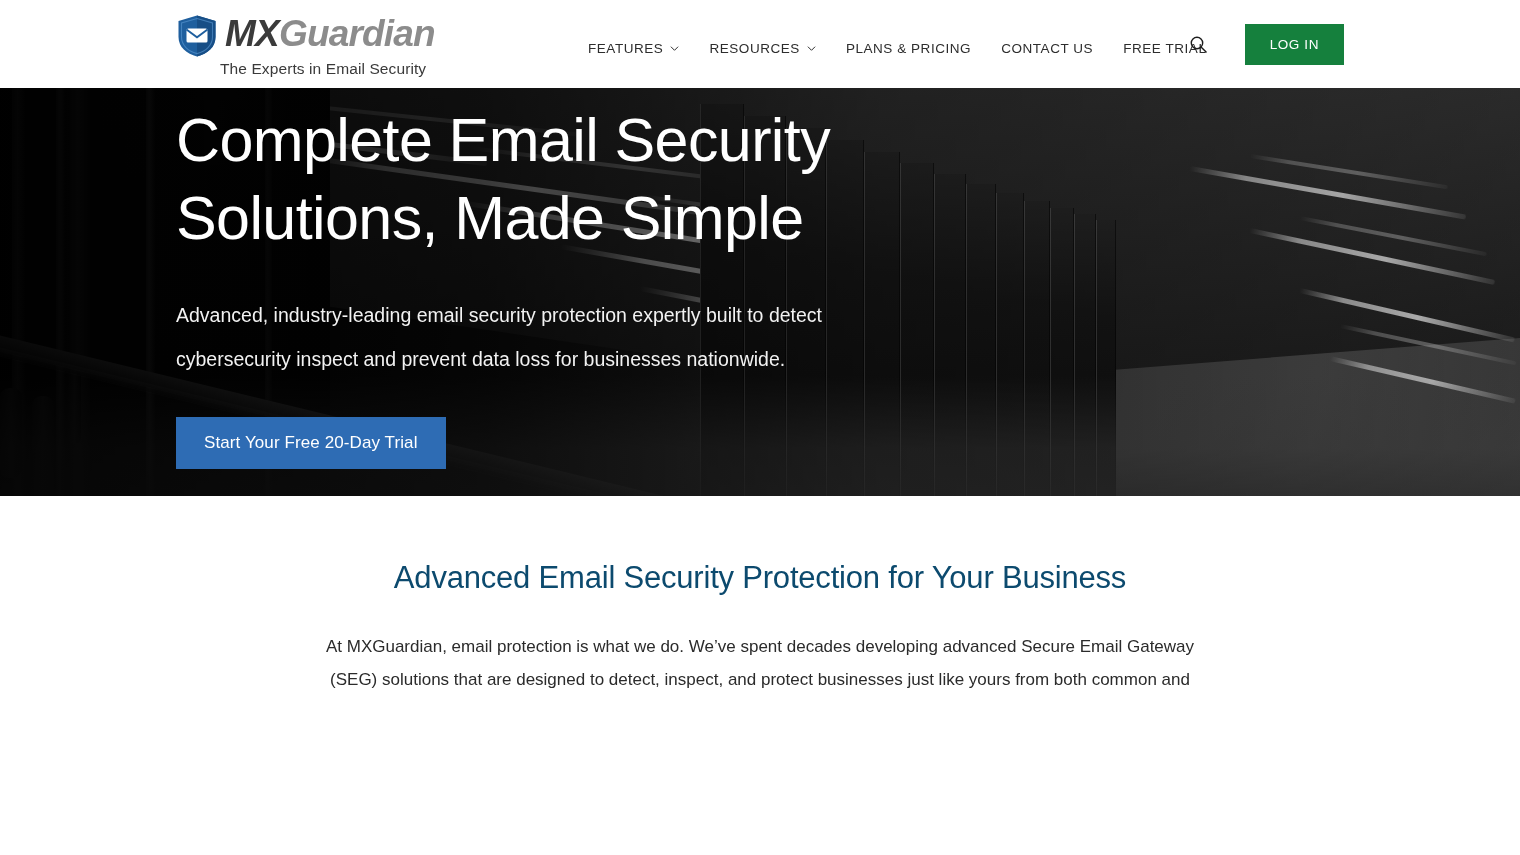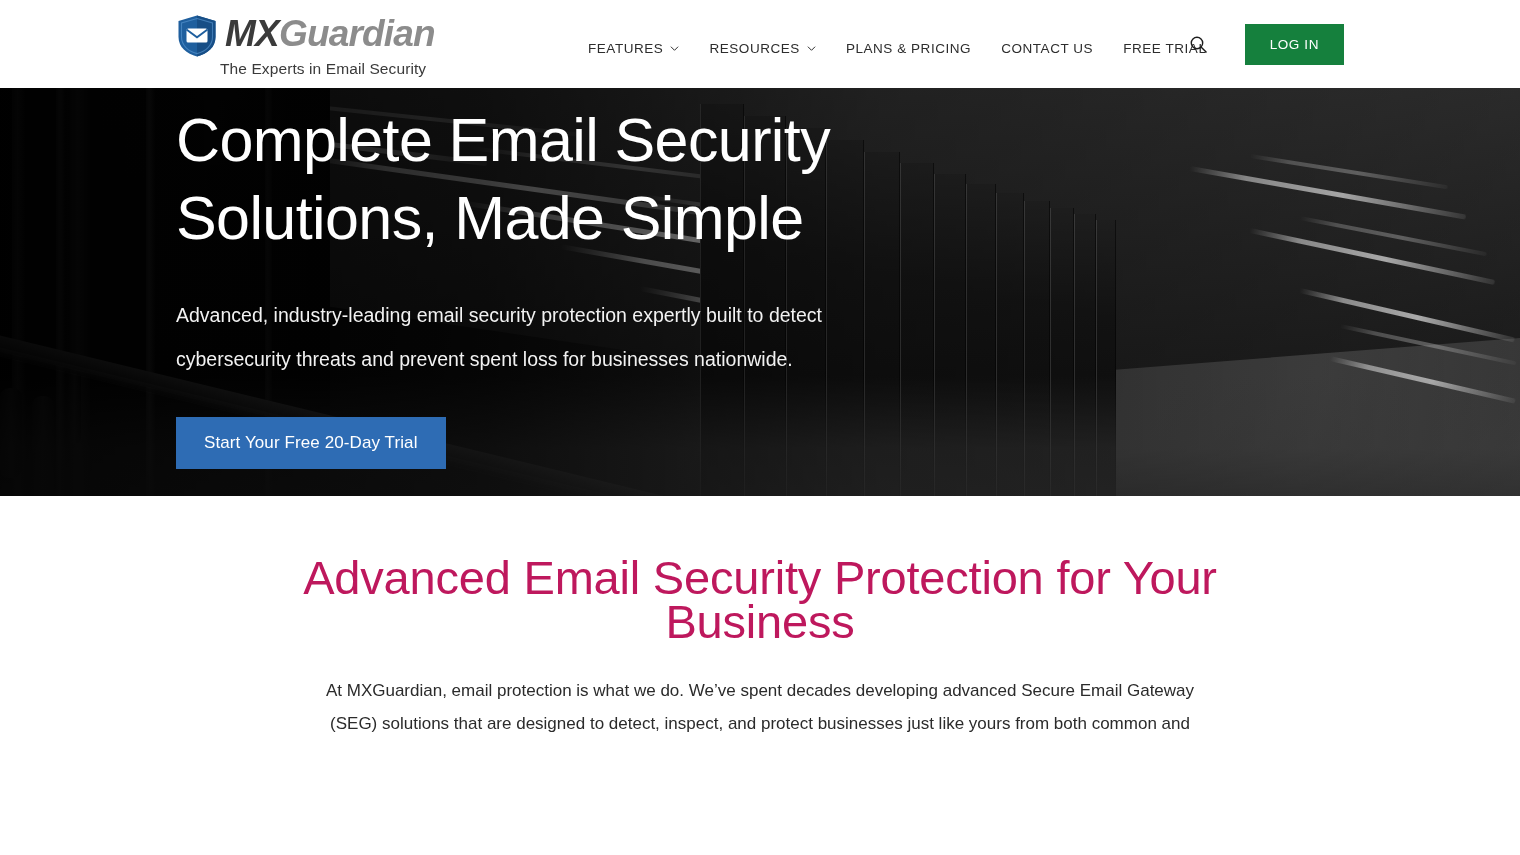--- a/index.html
+++ b/index.html
@@ -168,22 +168,22 @@
     letter-spacing:.1px;
   }
 
   
   .section{
     position:relative; width:1520px; background:#ffffff;
     padding-top:60px;
   }
   .section-inner{ width:920px; margin:0 auto; }
   .section-title{
-    text-align:center; color:#be185d;
-    font-size:47px; line-height:44px; font-weight:400;
+    text-align:center; color:#0c4a6e;
+    font-size:31px; line-height:44px; font-weight:400;
     letter-spacing:-.2px;
   }
   .section-body{
     margin-top:30px; text-align:center;
     color:#2b2b2b; font-size:17px; line-height:33px;
   }
 </style>
 </head>
 <body>
 
@@ -302,21 +302,21 @@
 
     <div class="rack-beam" style="left:-40px; top:238px; width:1010px; height:15px; transform:rotate(13.6deg);"></div>
     <div class="rack-beam" style="left:-40px; top:250px; width:1010px; height:8px; transform:rotate(13.6deg); opacity:.55;"></div>
 
     <div class="floor"></div>
     <div class="hero-shade"></div>
   </div>
 
   <div class="hero-content">
     <h1 class="hero-title">Complete Email Security Solutions, Made Simple</h1>
-    <p class="hero-sub">Advanced, industry-leading email security protection expertly built to detect cybersecurity threats and prevent spent loss for businesses nationwide.</p>
+    <p class="hero-sub">Advanced, industry-leading email security protection expertly built to detect cybersecurity inspect and prevent data loss for businesses nationwide.</p>
     <button class="hero-cta">Start Your Free 20-Day Trial</button>
   </div>
 </section>
 
 <section class="section">
   <div class="section-inner">
     <h2 class="section-title">Advanced Email Security Protection for Your Business</h2>
     <p class="section-body">At MXGuardian, email protection is what we do. We’ve spent decades developing advanced Secure Email Gateway (SEG) solutions that are designed to detect, inspect, and protect businesses just like yours from both common and</p>
   </div>
 </section>

